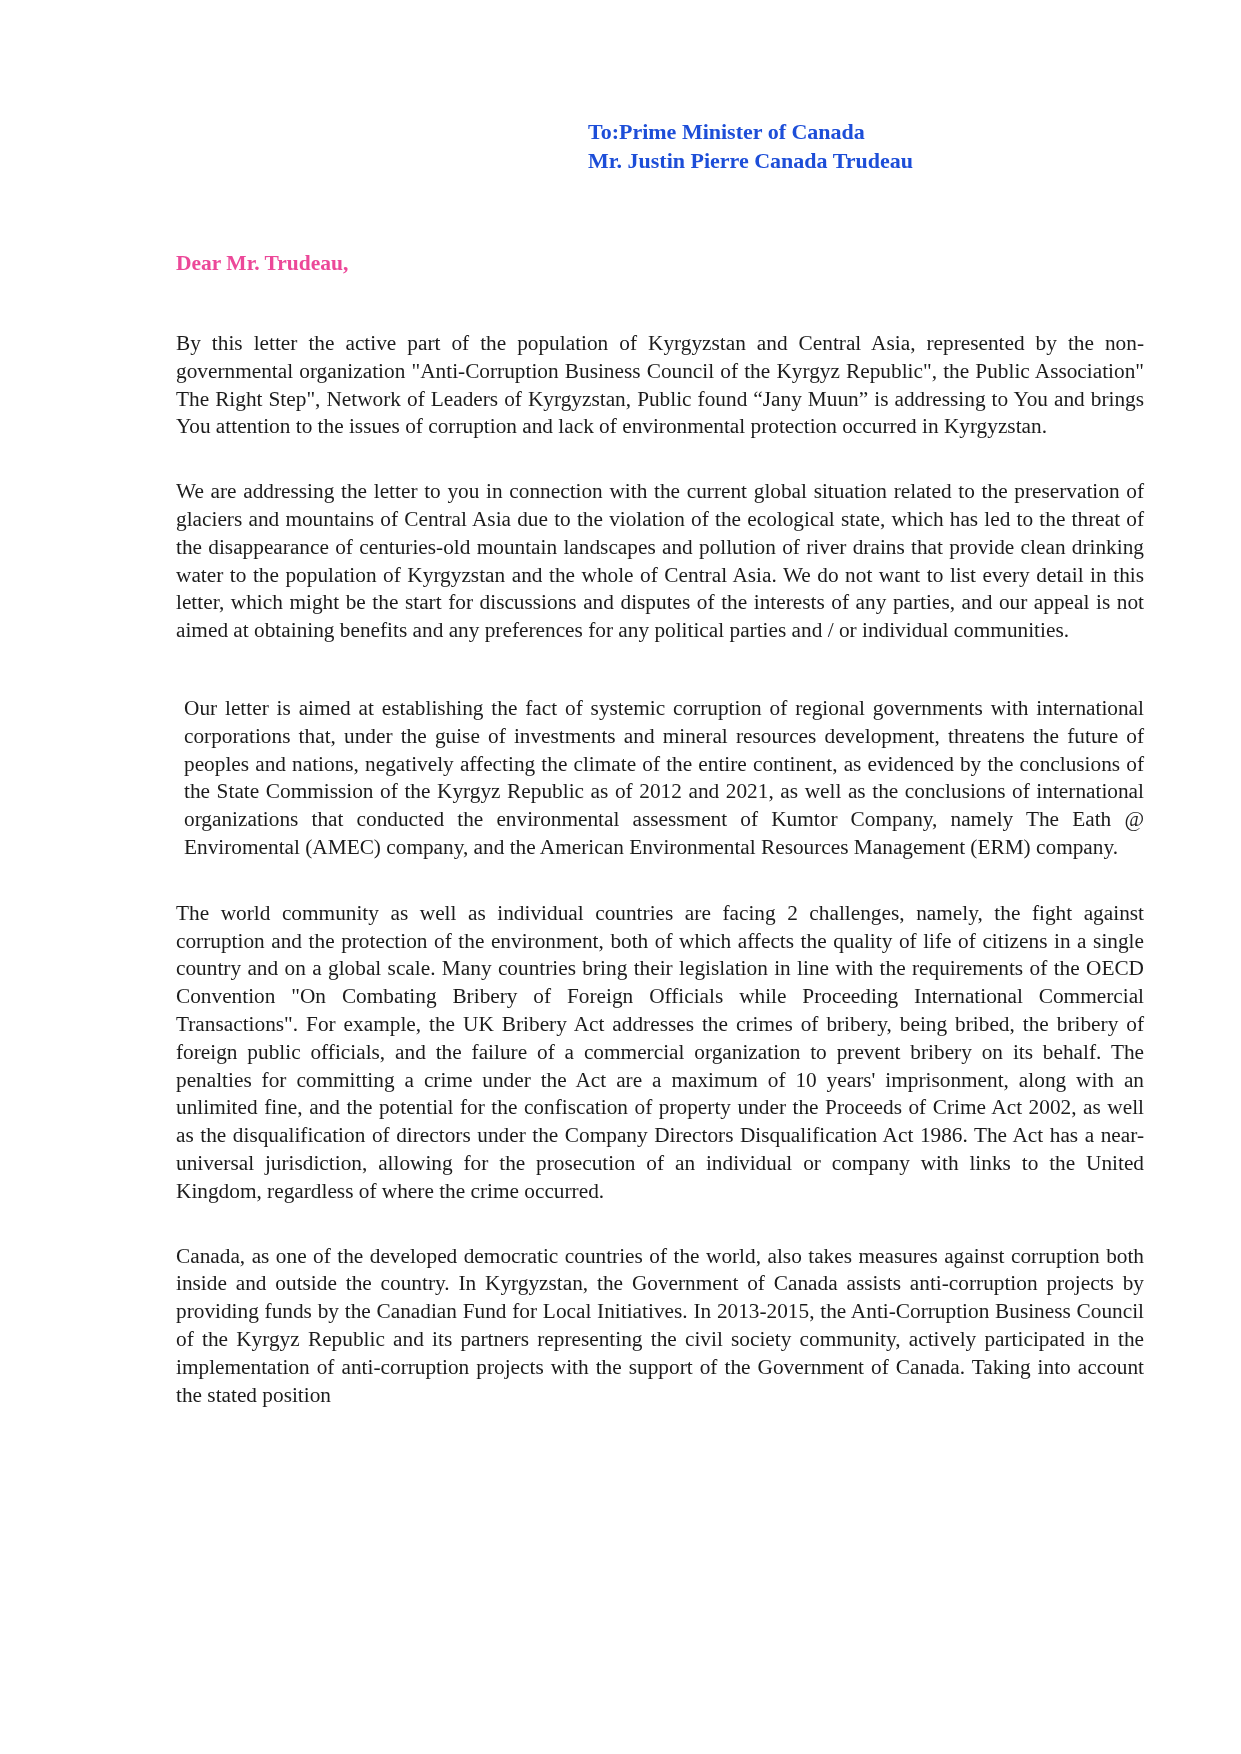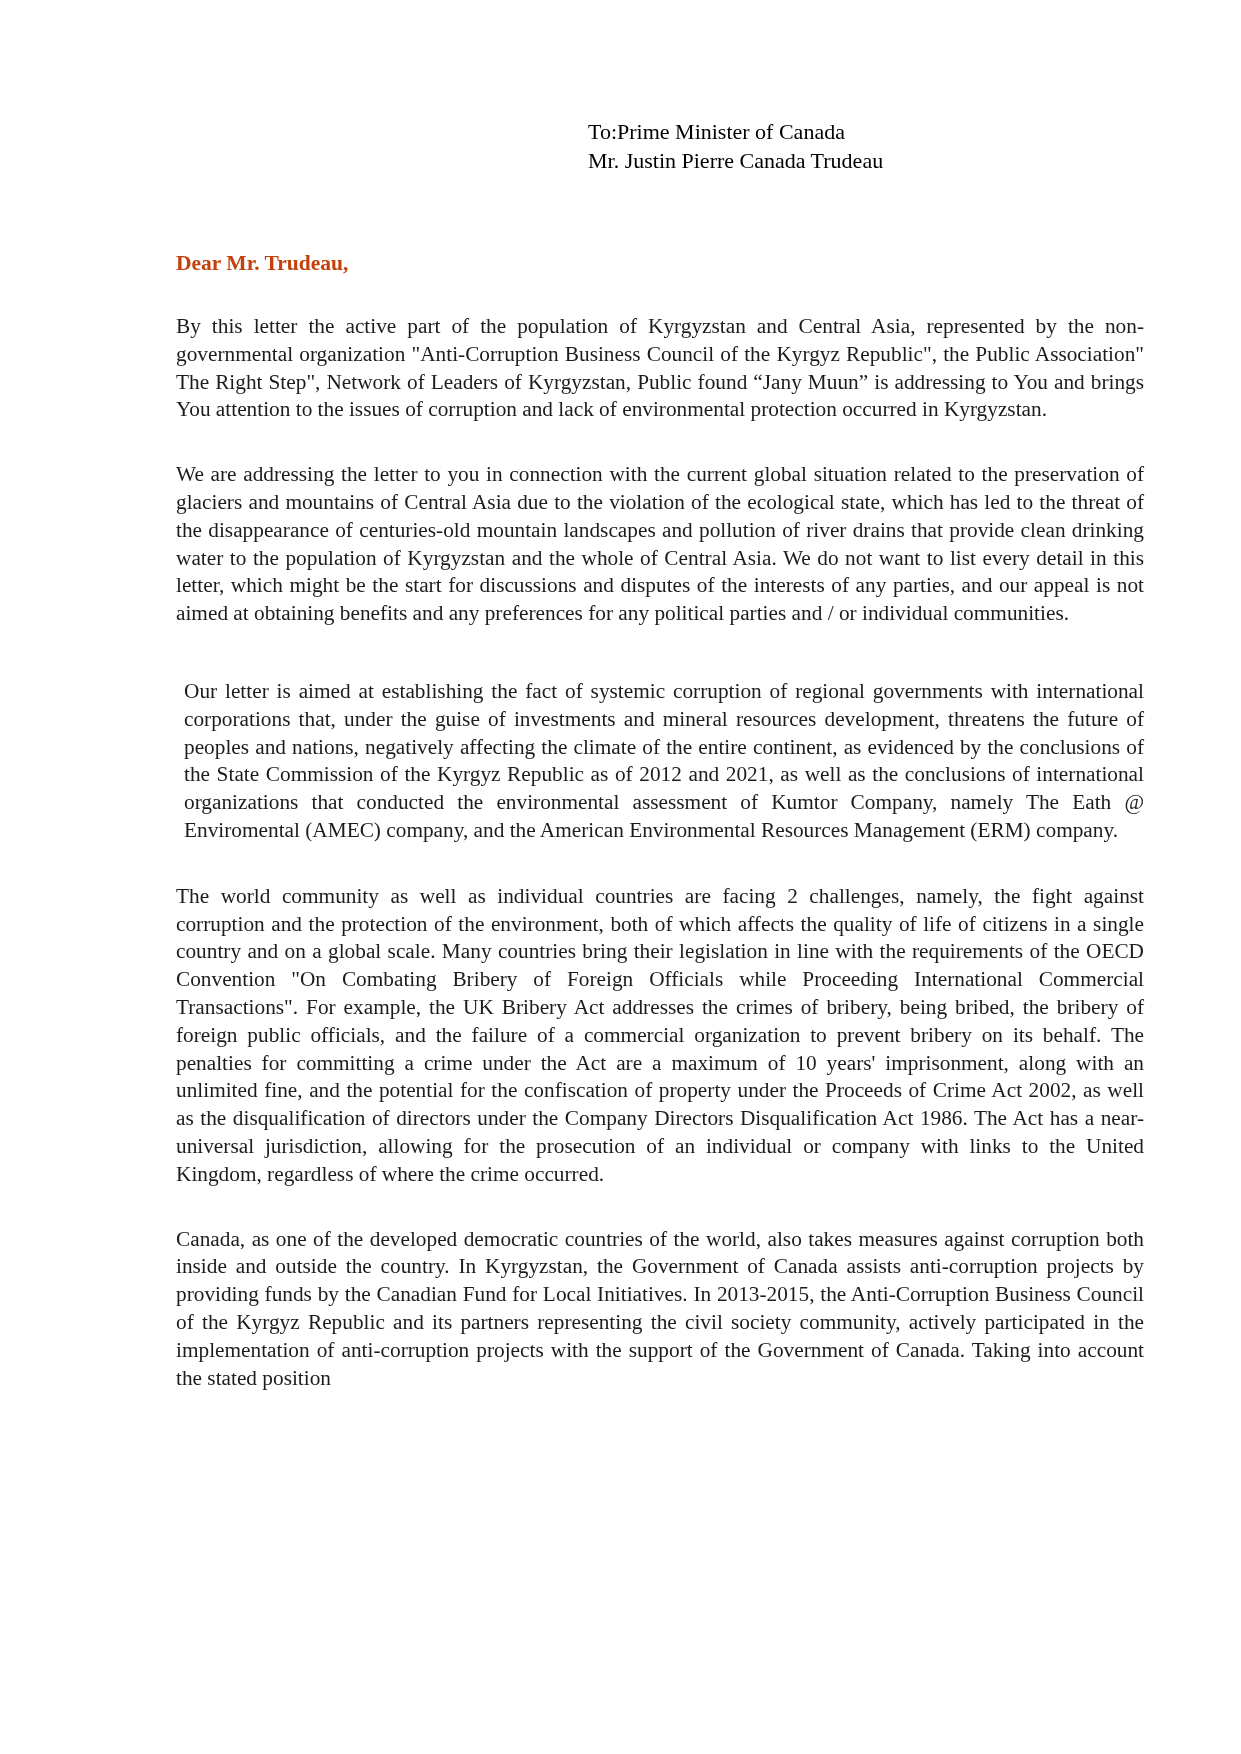--- a/index.html
+++ b/index.html
@@ -20,39 +20,39 @@
       left: 0;
       top: 0;
       width: 1241px;
       height: 1754px;
       background: #ffffff;
     }
     .addressee {
       position: absolute;
       left: 588px;
       top: 117px;
-      font-weight: normal;
+      font-weight: bold;
       font-size: 22px;
       line-height: 29px;
-      color: #000000;
+      color: #1d4ed8;
     }
     .addressee div { white-space: nowrap; }
     .salutation {
       position: absolute;
       left: 176px;
       top: 249px;
       font-weight: bold;
       font-size: 21.5px;
       line-height: 28px;
-      color: #c2410c;
+      color: #ec4899;
     }
     .body-text {
       position: absolute;
       left: 176px;
-      top: 313px;
+      top: 330px;
       width: 968px;
       font-size: 21.3px;
       line-height: 27.8px;
       text-align: justify;
       color: #1c1c1c;
     }
     .body-text p {
       margin: 0 0 37px 0;
       text-align: justify;
     }

